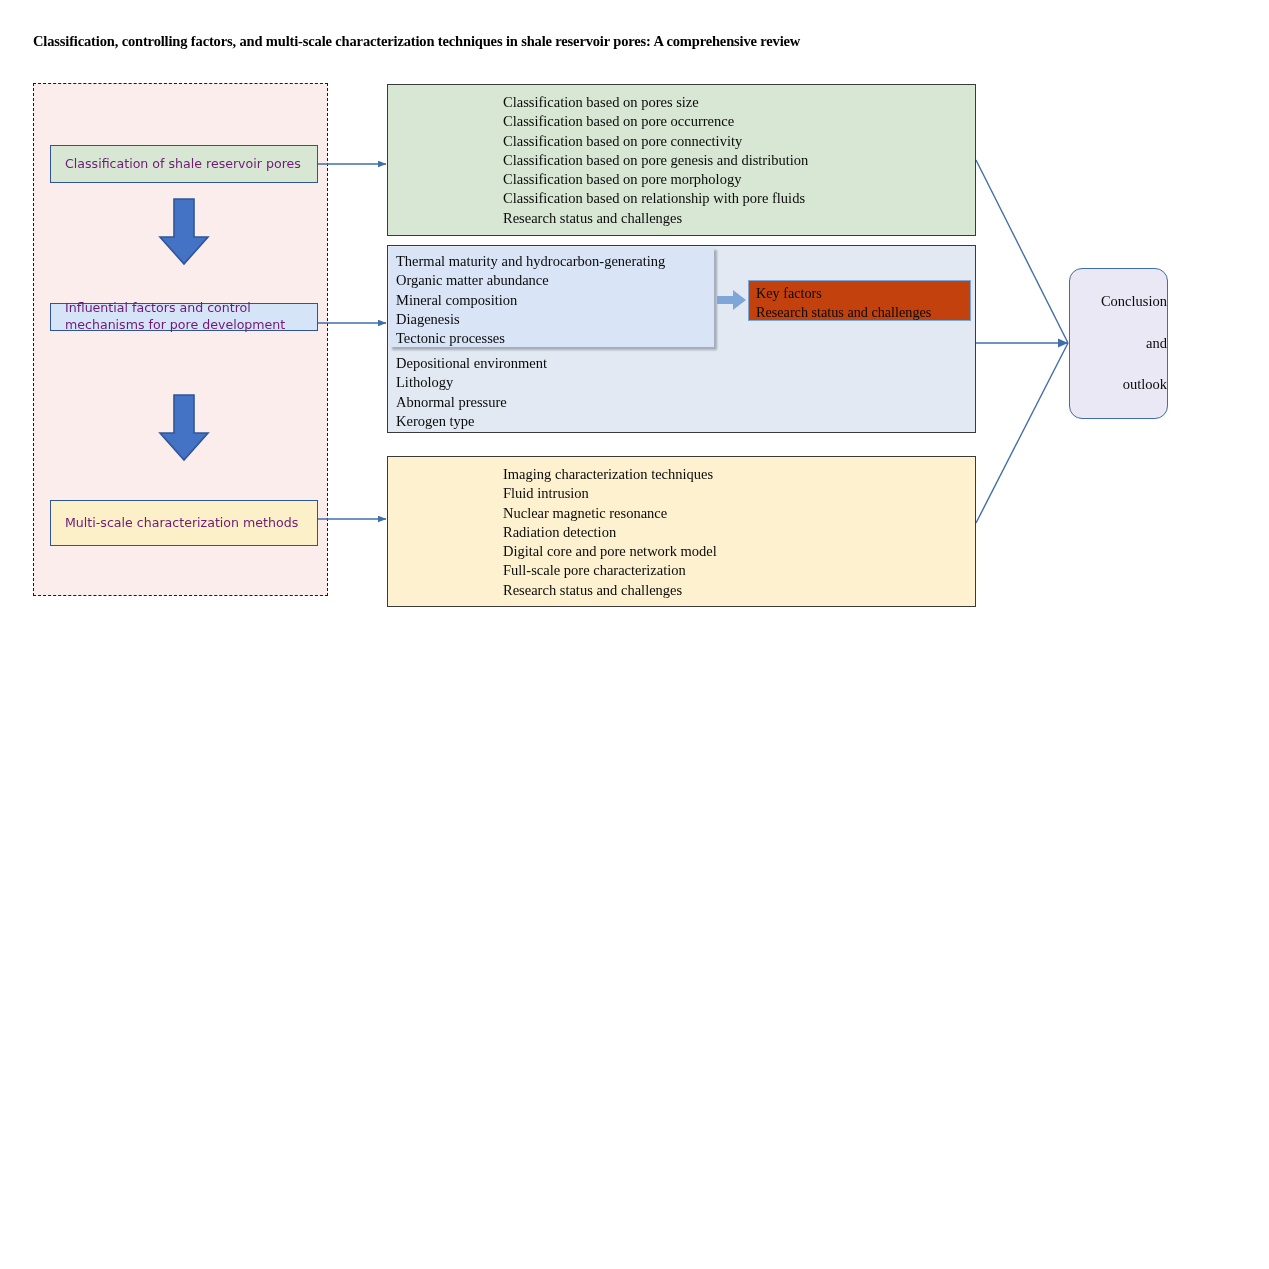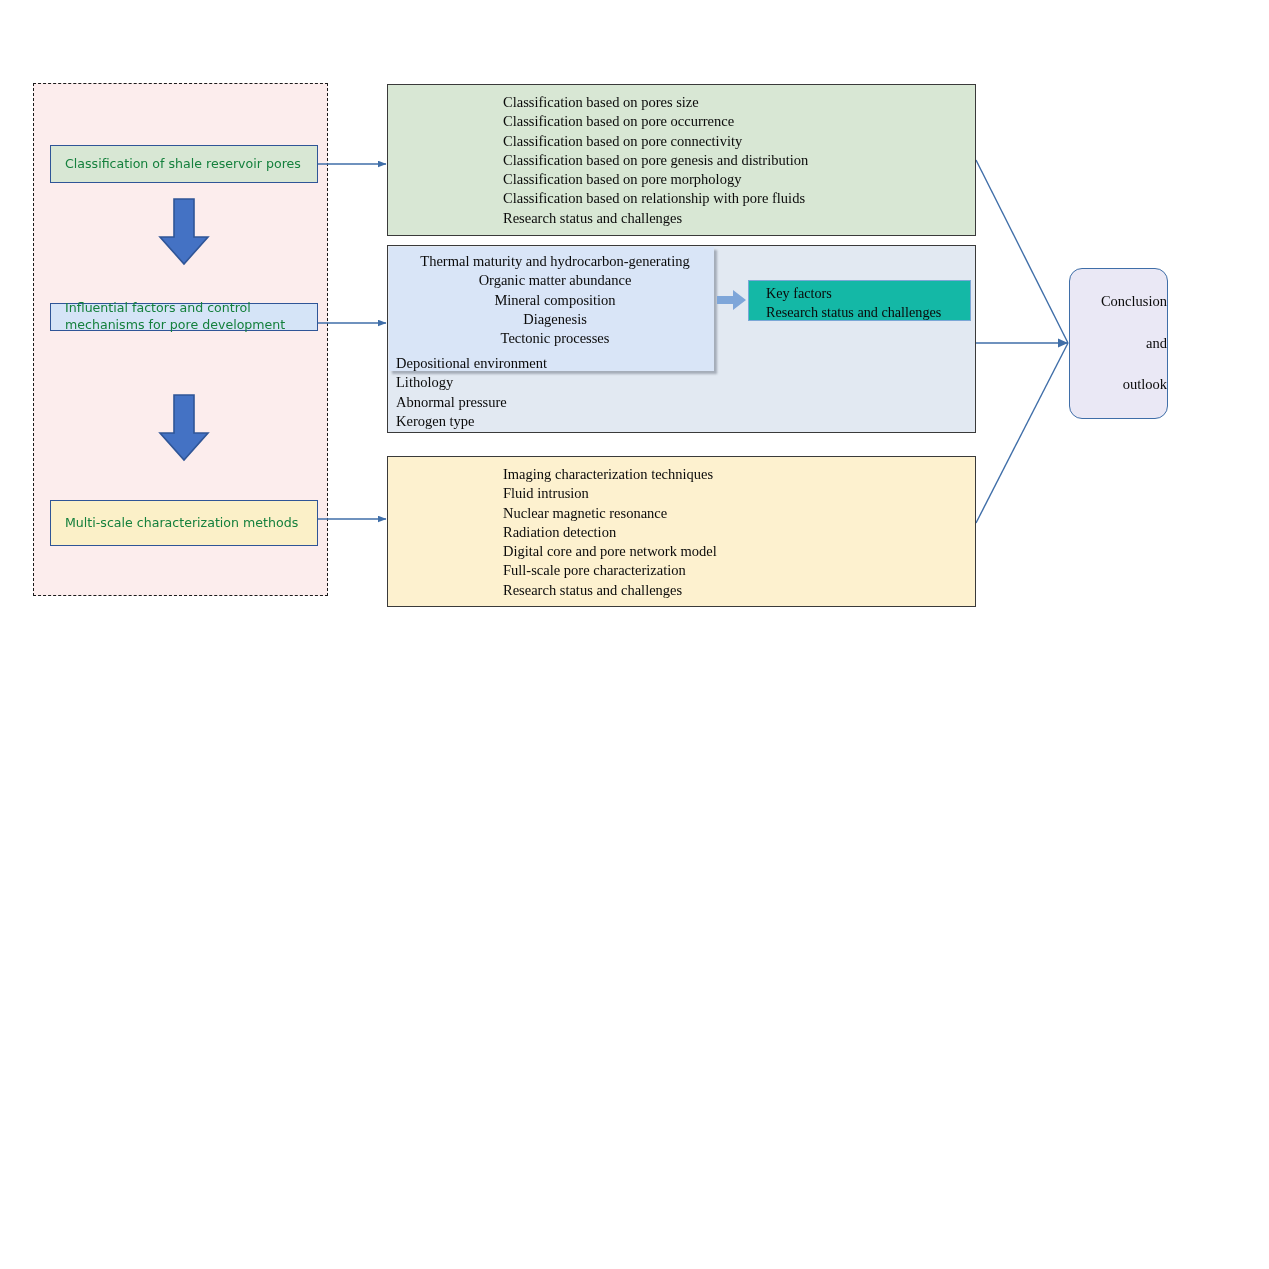--- a/index.html
+++ b/index.html
@@ -52,21 +52,21 @@
     position: absolute;
     box-sizing: border-box;
     border: 1px solid #2f5597;
     display: flex;
     align-items: center;
     padding-left: 14px;
     padding-right: 8px;
     font-family: "DejaVu Sans", sans-serif;
     font-size: 12.6px;
     line-height: 1.32;
-    color: #15803d;
+    color: #701a75;
   }
   .stage-box.green  { background: #d8e7d4; }
   .stage-box.blue   { background: #d5e4f7; }
   .stage-box.yellow { background: #fbf0c8; }
 
   #stage-box-1 { left: 50px;  top: 145px; width: 268px; height: 38px; }
   #stage-box-2 { left: 50px;  top: 303px; width: 268px; height: 28px; }
   #stage-box-3 { left: 50px;  top: 500px; width: 268px; height: 46px; }
 
   
@@ -105,44 +105,43 @@
     left: 115px;
     top: 8px;
   }
 
   
   .subbox {
     position: absolute;
     left: 389px;
     top: 247px;
     width: 325px;
-    height: 124px;
+    height: 100px;
     background: #d9e5f7;
     box-sizing: border-box;
     box-shadow: 3px 3px 2px rgba(90, 100, 115, 0.45);
     padding: 5px 0 0 7px;
-    text-align: center;
   }
   .factors-rest {
     position: absolute;
     left: 396px;
     top: 354px;
   }
 
   
   .keybox {
     position: absolute;
     left: 748px;
     top: 280px;
     width: 223px;
     height: 41px;
-    background: #14b8a6;
+    background: #c2410c;
     border: 1px solid #7aa7d6;
     box-sizing: border-box;
-    padding: 3px 0 0 17px;
+    padding: 3px 0 0 7px;
   }
   .keybox .panel-list { font-size: 14.2px; line-height: 18.5px; }
 
   
   .fat-arrow {
     position: absolute;
     left: 717px;
     top: 289px;
     width: 30px;
     height: 22px;
@@ -178,20 +177,21 @@
     width: 1269px;
     height: 1269px;
     pointer-events: none;
   }
 </style>
 </head>
 <body>
 
 <div id="stage">
 
+  <div class="title">Classification, controlling factors, and multi-scale characterization techniques in shale reservoir pores: A comprehensive review</div>
 
   <div class="dashed-region"></div>
 
   <svg id="connectors" viewBox="0 0 1269 1269" xmlns="http://www.w3.org/2000/svg">
     <defs>
       <marker id="arrowhead" markerWidth="9" markerHeight="7" refX="8.5" refY="3.5" orient="auto" markerUnits="userSpaceOnUse">
         <polygon points="0,0 9,3.5 0,7" fill="#3f6ea8"></polygon>
       </marker>
     </defs>
 

